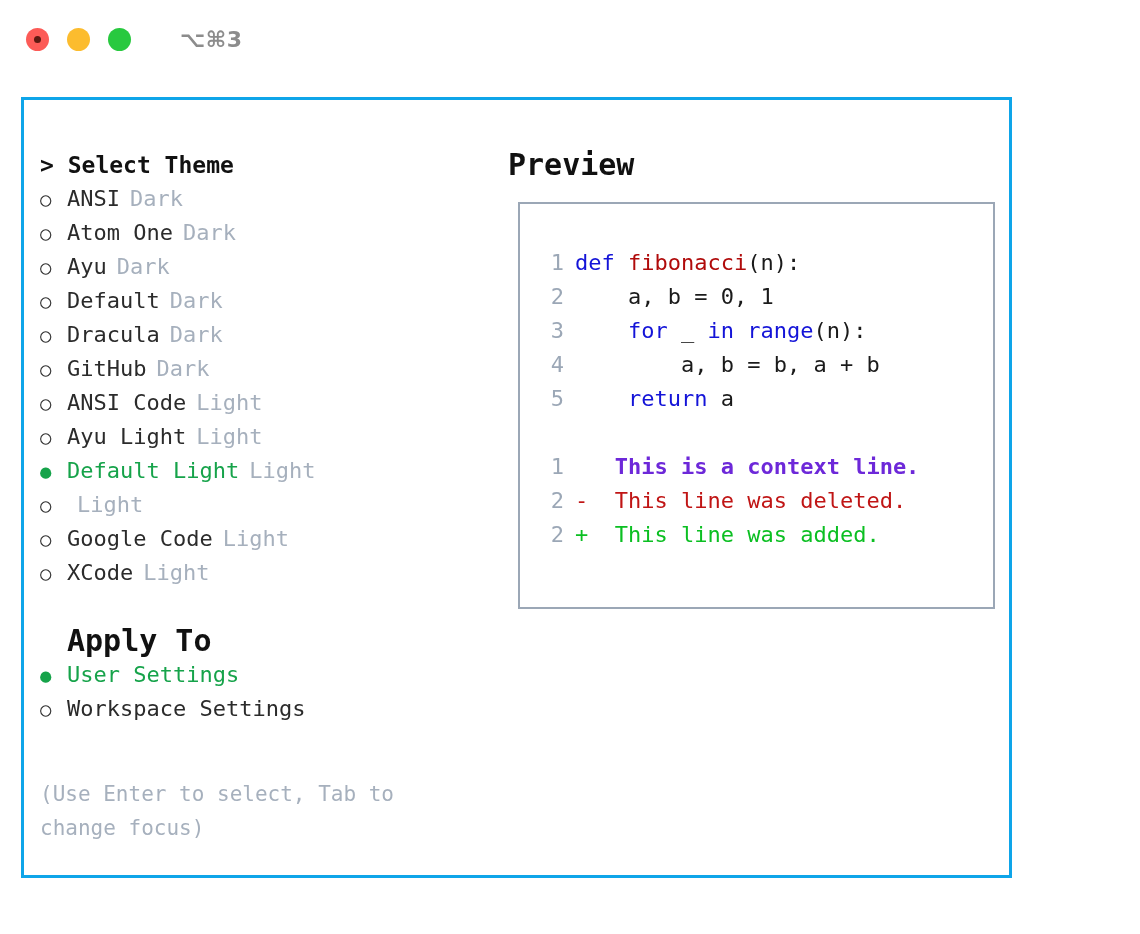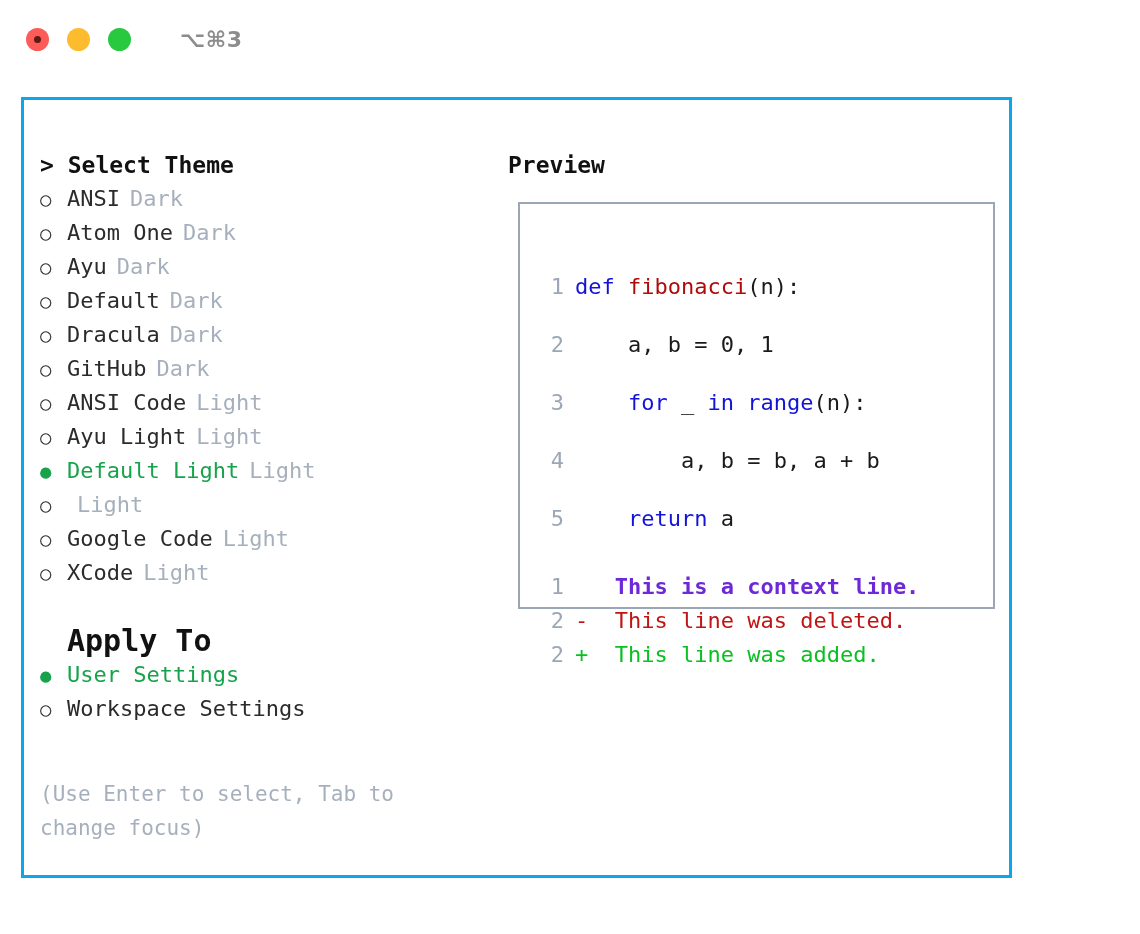--- a/index.html
+++ b/index.html
@@ -148,21 +148,21 @@
     white-space: pre-wrap;
   }
 
   
   .right-col {
     flex: 1;
     padding: 48px 0 0 0;
     box-sizing: border-box;
   }
   .preview-title {
-    font-size: 23px;
+    font-size: 30px;
     font-weight: 700;
     color: #111111;
     line-height: 34px;
     margin-left: 10px;
     white-space: pre;
   }
   .preview-box {
     margin-top: 20px;
     margin-left: 20px;
     width: 477px;
@@ -180,21 +180,21 @@
     line-height: 34px;
     white-space: pre;
   }
   .lineno {
     flex: 0 0 32px;
     width: 32px;
     text-align: right;
     color: #9ba7b6;
     margin-right: 11px;
   }
-  .code-text { color: #1a1a1a; margin-top: 24px; }
+  .code-text { color: #1a1a1a; }
   .kw  { color: #1414d8; }
   .fn  { color: #b00b0b; }
   .pl  { color: #1a1a1a; }
 
   .blank-line { height: 34px; }
 
   .diff-ctx  { color: #6d28d9; font-weight: bold; }
   .diff-del  { color: #c01515; }
   .diff-add  { color: #0bbf22; }
   .diff-mark { display: inline-block; width: 2ch; }

